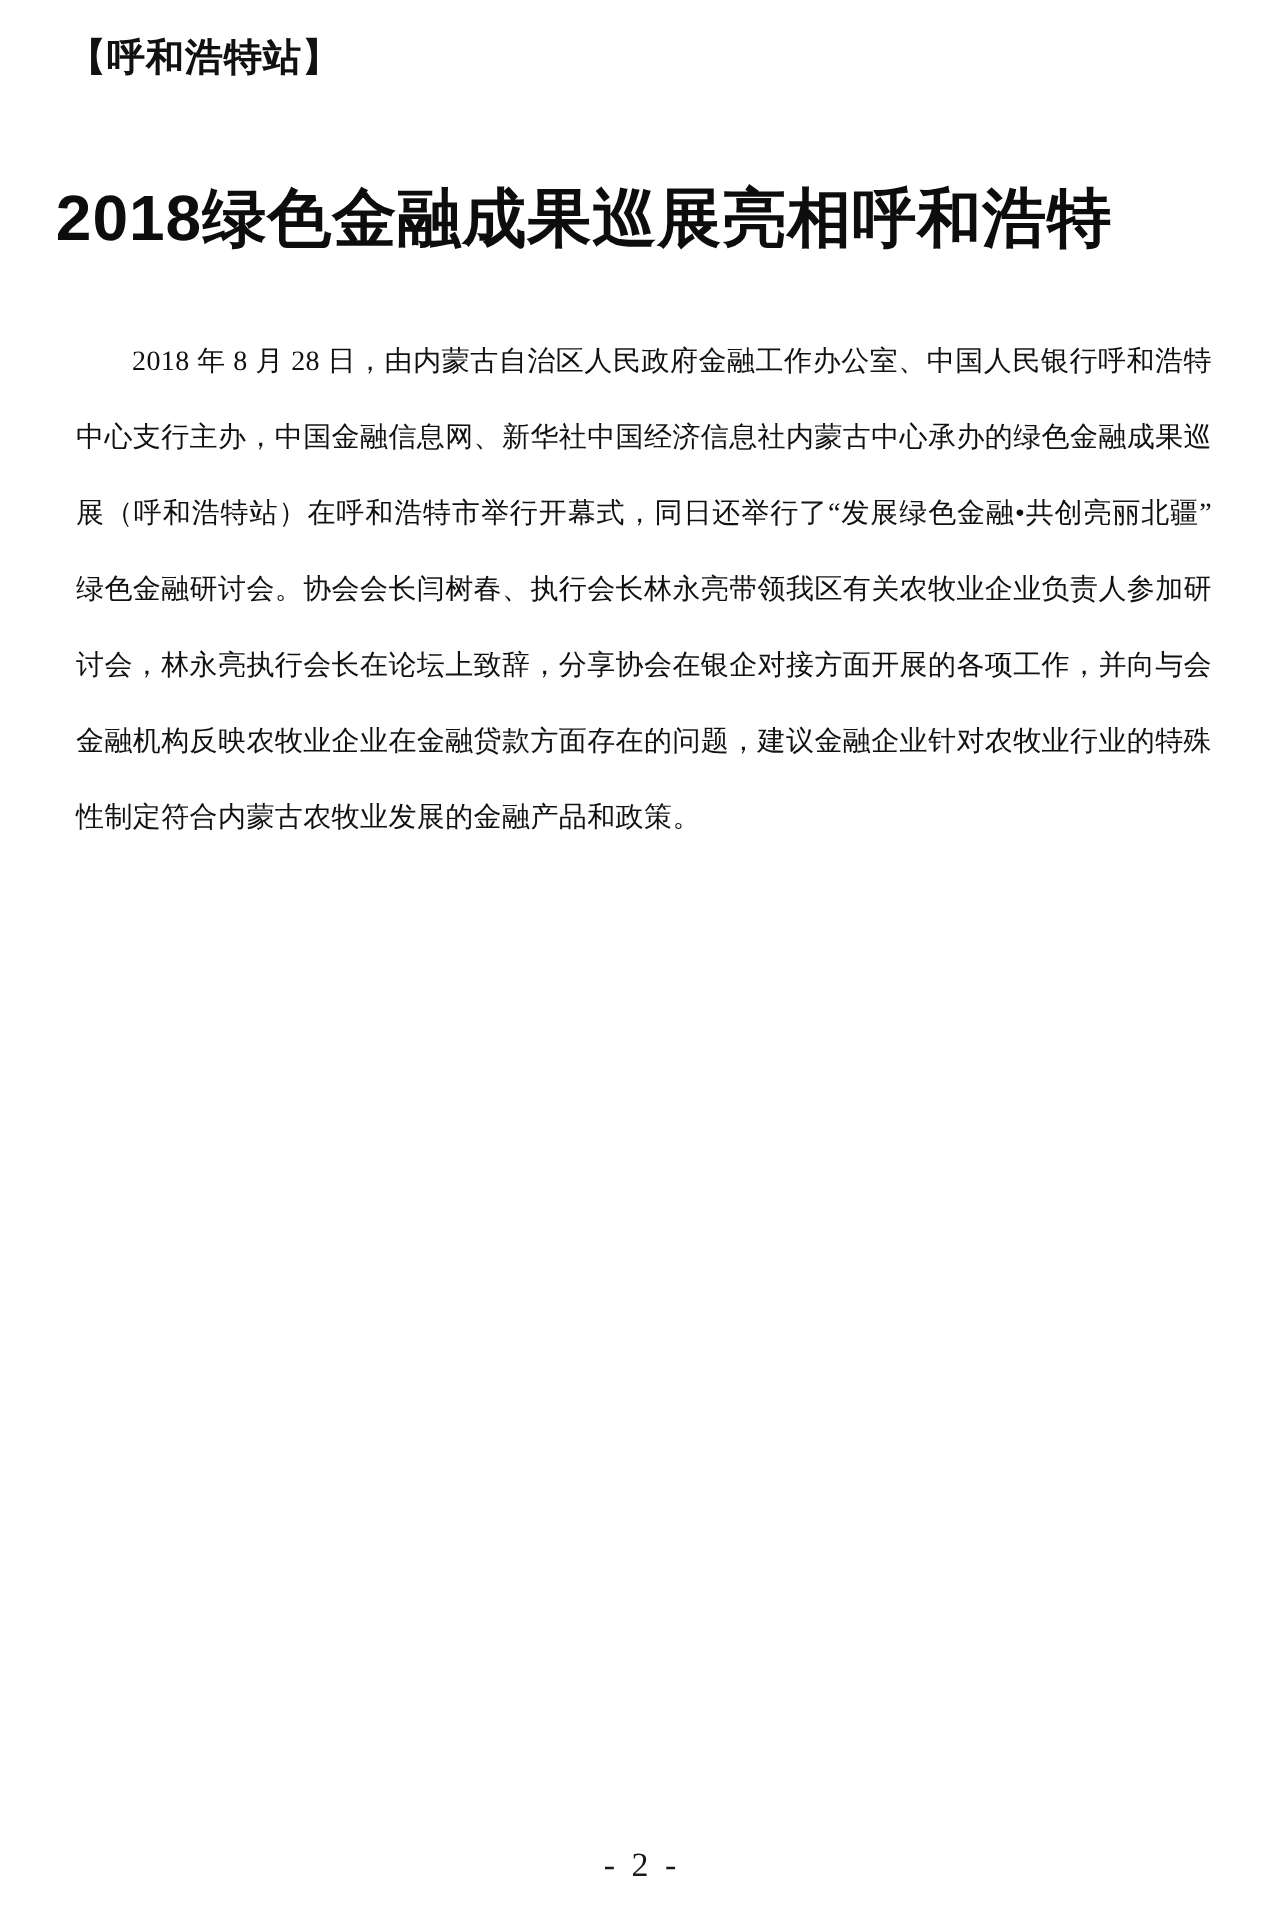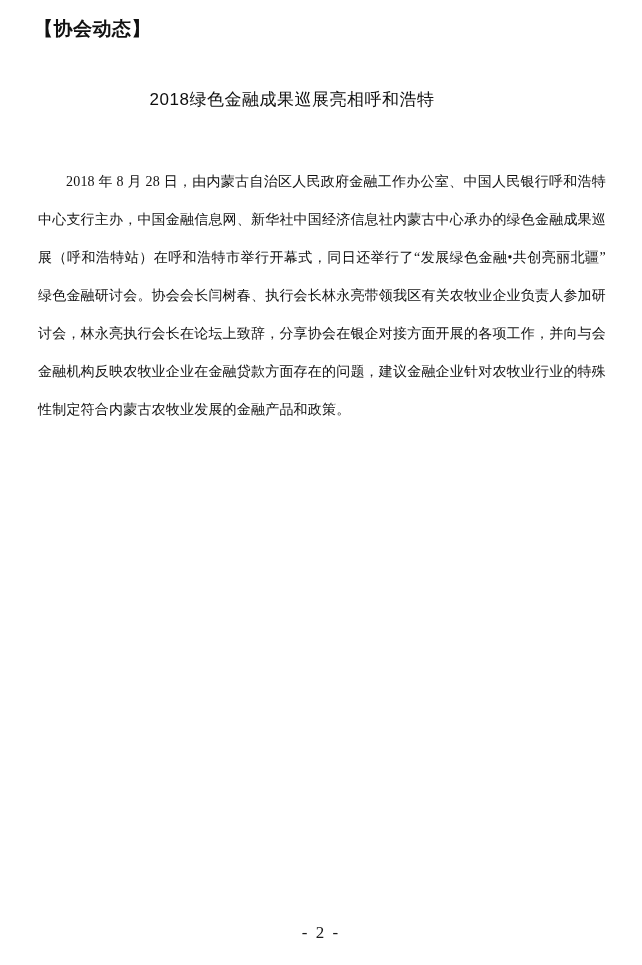--- a/index.html
+++ b/index.html
@@ -31,22 +31,22 @@
     letter-spacing: 0.5px;
     font-family: "Liberation Sans", "DejaVu Sans", sans-serif;
     color: #111;
   }
   .doc-title {
     position: absolute;
     top: 88px;
     left: 0;
     width: 584px;
     text-align: center;
-    font-size: 17px;
-    font-weight: normal;
+    font-size: 32px;
+    font-weight: bold;
     letter-spacing: 0.5px;
     font-family: "Liberation Sans", "DejaVu Sans", sans-serif;
     color: #0d0d0d;
   }
   .body-block {
     position: absolute;
     top: 163px;
     left: 38px;
     width: 568px;
   }
@@ -71,21 +71,21 @@
     letter-spacing: 2px;
     color: #1a1a1a;
     font-family: "Liberation Serif", "DejaVu Serif", serif;
   }
 </style>
 </head>
 <body>
 
 <div class="page">
 
-  <div class="section-tag">【协会动态】</div>
+  <div class="section-tag">【呼和浩特站】</div>
 
   <div class="doc-title">2018绿色金融成果巡展亮相呼和浩特</div>
 
   <div class="body-block">
     <p class="body-paragraph">2018 年 8 月 28 日，由内蒙古自治区人民政府金融工作办公室、中国人民银行呼和浩特中心支行主办，中国金融信息网、新华社中国经济信息社内蒙古中心承办的绿色金融成果巡展（呼和浩特站）在呼和浩特市举行开幕式，同日还举行了“发展绿色金融•共创亮丽北疆”绿色金融研讨会。协会会长闫树春、执行会长林永亮带领我区有关农牧业企业负责人参加研讨会，林永亮执行会长在论坛上致辞，分享协会在银企对接方面开展的各项工作，并向与会金融机构反映农牧业企业在金融贷款方面存在的问题，建议金融企业针对农牧业行业的特殊性制定符合内蒙古农牧业发展的金融产品和政策。</p>
   </div>
 
   <div class="page-number">- 2 -</div>
 
 </div>

